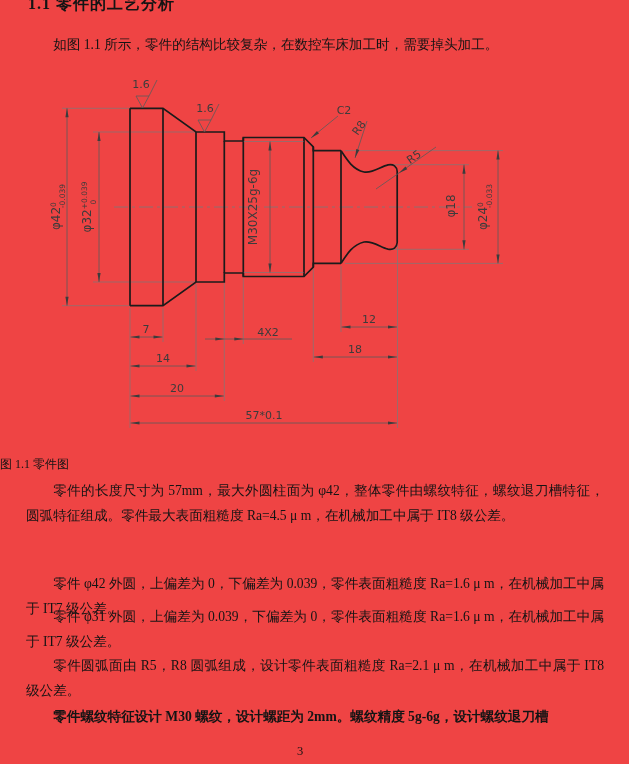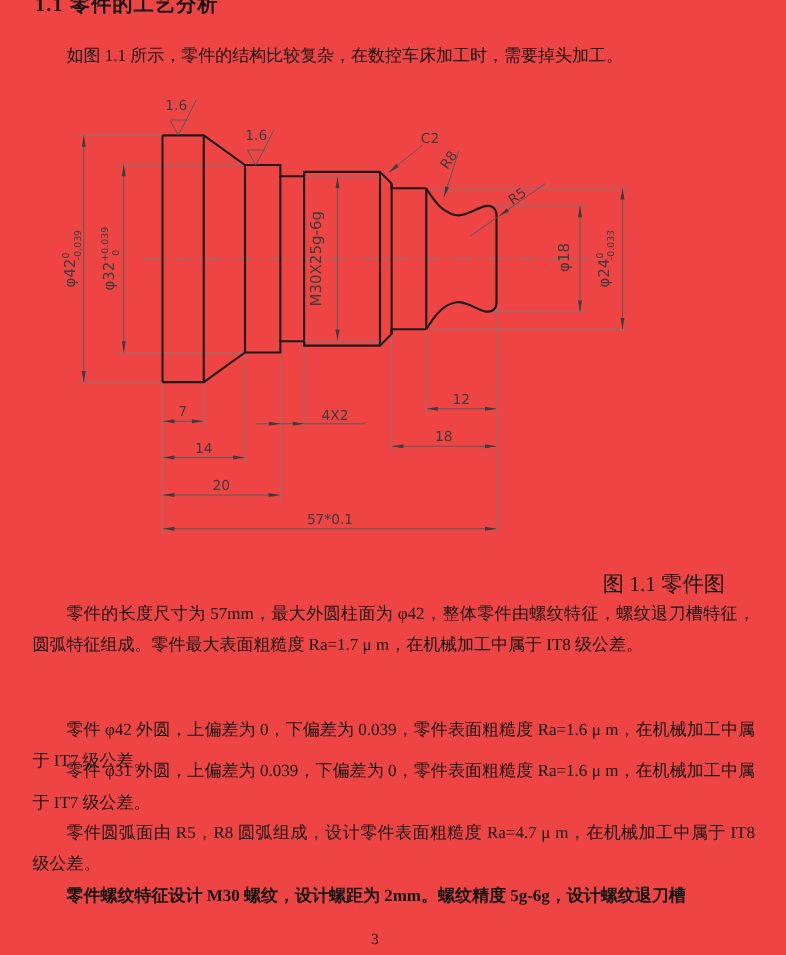--- a/index.html
+++ b/index.html
@@ -18,22 +18,22 @@
     font-size:13.6px;line-height:24.5px;text-align:justify;
     text-indent:2em;
   }
   .p1{top:33px;}
   .p2{top:479px;}
   .p3{top:556px;margin-top:16px;}
   .p4{top:605px;font-family:Liberation Serif, serif;}
   .p5{top:654px;}
   .p6{top:705px;font-weight:bold;}
   .fig-caption{
-    position:absolute;left:0;top:456px;width:580px;text-align:right;
-    font-size:17px;
+    position:absolute;left:0;top:456px;width:580px;text-align:left;
+    font-size:12px;
   }
   .page-number{
     position:absolute;left:0;top:744px;width:600px;text-align:center;
     font-size:12.5px;
   }
   svg.drawing{position:absolute;left:0;top:60px;}
   svg.drawing text{
     font-family:"DejaVu Sans","Liberation Sans",sans-serif;
     fill:#3c3c3c;
   }
@@ -176,21 +176,21 @@
     <text transform="translate(455,146) rotate(-90)" font-size="12" text-anchor="middle">
       <tspan>φ18</tspan>
     </text>
     <text transform="translate(487,147) rotate(-90)" font-size="12" text-anchor="middle">
       <tspan>φ24</tspan><tspan font-size="7.5" dy="-4.5">0</tspan><tspan font-size="7.5" dx="-6" dy="9">-0.033</tspan>
     </text>
   </svg>
 
   <div class="fig-caption">图 1.1 零件图</div>
 
-  <div class="para p2">零件的长度尺寸为 57mm，最大外圆柱面为 φ42，整体零件由螺纹特征，螺纹退刀槽特征，圆弧特征组成。零件最大表面粗糙度 Ra=1.7 μ m，在机械加工中属于 IT8 级公差。</div>
+  <div class="para p2">零件的长度尺寸为 57mm，最大外圆柱面为 φ42，整体零件由螺纹特征，螺纹退刀槽特征，圆弧特征组成。零件最大表面粗糙度 Ra=4.5 μ m，在机械加工中属于 IT8 级公差。</div>
   <div class="para p3">零件 φ42 外圆，上偏差为 0，下偏差为 0.039，零件表面粗糙度 Ra=1.6 μ m，在机械加工中属于 IT7 级公差。</div>
   <div class="para p4">零件 φ31 外圆，上偏差为 0.039，下偏差为 0，零件表面粗糙度 Ra=1.6 μ m，在机械加工中属于 IT7 级公差。</div>
-  <div class="para p5">零件圆弧面由 R5，R8 圆弧组成，设计零件表面粗糙度 Ra=4.7 μ m，在机械加工中属于 IT8 级公差。</div>
+  <div class="para p5">零件圆弧面由 R5，R8 圆弧组成，设计零件表面粗糙度 Ra=2.1 μ m，在机械加工中属于 IT8 级公差。</div>
   <div class="para p6">零件螺纹特征设计 M30 螺纹，设计螺距为 2mm。螺纹精度 5g-6g，设计螺纹退刀槽</div>
 
   <div class="page-number">3</div>
 
 </div>
 
 </body></html>

